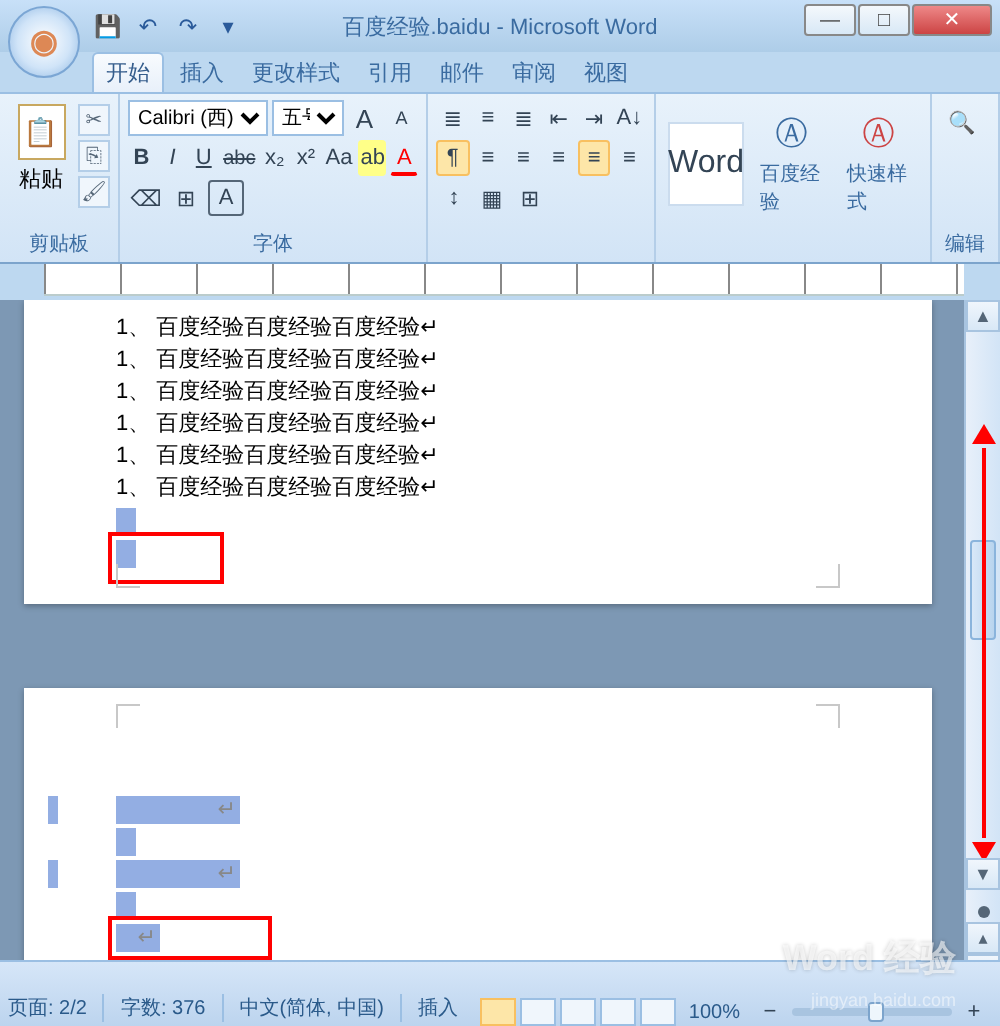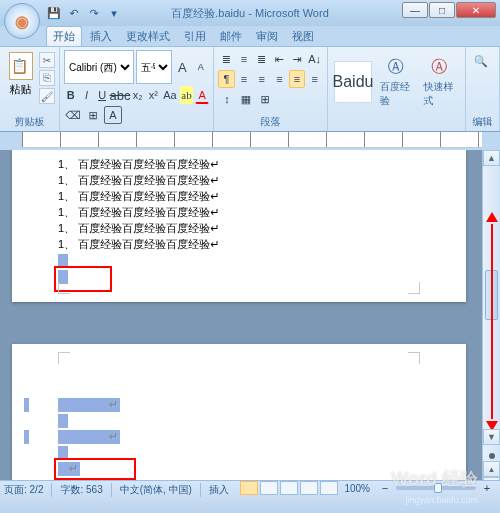--- a/index.html
+++ b/index.html
@@ -25,21 +25,21 @@
   .group { border-right:1px solid #b4cee8; display:flex; flex-direction:column; justify-content:space-between; padding:3px 4px 1px;}
   .group-label { text-align:center; font-size:10px; color:#3a6ba0; padding:1px 0; }
   .group-body { flex:1; display:flex; gap:2px; align-items:flex-start;}
 
   .paste-btn { width:34px; display:flex; flex-direction:column; align-items:center; gap:2px; padding-top:2px;}
   .paste-btn .pic { width:24px; height:28px; background:#fff; border:1px solid #c8a860; display:flex; align-items:center; justify-content:center; color:#c8a860; font-size:14px;}
   .small-col { display:flex; flex-direction:column; gap:2px; padding-top:2px;}
   .small-btn { width:16px; height:16px; border:1px solid #b4cee8; background:#f0f6fc; display:flex; align-items:center; justify-content:center; font-size:10px; color:#567;}
 
   .font-group .row { display:flex; gap:2px; align-items:center; margin-bottom:2px;}
-  select.fake { height:34px; font-size:10px; border:1px solid #9bbfe3; background:#fff;}
+  select.fake { height:18px; font-size:10px; border:1px solid #9bbfe3; background:#fff;}
   .fake.font { width:76px;}
   .fake.size { width:36px;}
   .ico { width:18px; height:18px; border:1px solid transparent; display:flex; align-items:center; justify-content:center; font-size:11px; color:#345; border-radius:2px;}
   .ico.sel{background:#fde6a8; border-color:#f8c060;}
 
   .para-group .row { display:flex; gap:1px; margin-bottom:2px;}
 
   .styles-group { flex:1; }
   .styles-body { display:flex; gap:4px; align-items:center; padding:4px 2px;}
   .style-box { width:38px; height:42px; border:1px solid #cbdcee; background:#fff; display:flex; flex-direction:column; align-items:center; justify-content:center; font-size:9px; color:#345;}
@@ -87,21 +87,21 @@
   .vscroll{ position:absolute; right:0; top:150px; bottom:20px; width:18px; background:linear-gradient(90deg,#e8f0fa,#d2e4f6); border-left:1px solid #a8c4e0;}
   .vscroll .arr{height:16px;display:flex;align-items:center;justify-content:center;background:linear-gradient(#f0f6fc,#d8e8f6);border:1px solid #a8c4e0;color:#567;font-size:9px;}
   .vscroll .thumb{position:absolute;left:2px;right:2px;top:120px;height:50px;background:linear-gradient(90deg,#d8e8f8,#b8d4ee);border:1px solid #8ab4dc;border-radius:2px;}
   .vscroll .redline{position:absolute;left:8px;top:74px;bottom:74px;width:2px;background:red;}
   .vscroll .redtri{position:absolute;left:3px;width:0;height:0;border-left:6px solid transparent;border-right:6px solid transparent;}
   .redtri.up{top:62px;border-bottom:10px solid red;}
   .redtri.dn{bottom:62px;border-top:10px solid red;}
   .vscroll .dot{position:absolute;left:6px;width:6px;height:6px;border-radius:50%;background:#567;}
 
   
-  .status{ position:absolute; left:0; right:0; bottom:0; height:20px; background:linear-gradient(#d6e6f8,#bcd4ee); border-top:1px solid #9bbfe3; display:flex; align-items:flex-end; font-size:10px; color:#2a5a8a; padding:16px 4px; gap:8px;}
+  .status{ position:absolute; left:0; right:0; bottom:0; height:20px; background:linear-gradient(#d6e6f8,#bcd4ee); border-top:1px solid #9bbfe3; display:flex; align-items:flex-start; font-size:10px; color:#2a5a8a; padding:16px 4px; gap:8px;}
   .status .sep{width:1px;height:14px;background:#9bbfe3;}
   .status .right{margin-left:auto;display:flex;align-items:center;gap:2px;}
   .view-btn{width:18px;height:14px;border:1px solid #9bbfe3;background:#f0f6fc;}
   .view-btn.on{background:#fde6a8;border-color:#f8c060;}
   .zoom-track{width:80px;height:4px;background:#a8c4e0;position:relative;border-radius:2px;}
   .zoom-thumb{position:absolute;left:38px;top:-3px;width:8px;height:10px;background:#eef6fc;border:1px solid #7ca4cc;border-radius:2px;}
   .watermark{position:absolute;right:22px;bottom:22px;font-size:18px;color:rgba(255,255,255,.6);font-weight:bold;pointer-events:none;text-shadow:0 0 2px rgba(0,0,0,.2);}
   .wm2{position:absolute;right:22px;bottom:8px;font-size:9px;color:rgba(255,255,255,.5);}
 </style>
 </head>
@@ -155,33 +155,34 @@
       <div class="row">
         <select class="fake font"><option>Calibri (西)</option></select>
         <select class="fake size"><option>五号</option></select>
         <span class="ico" style="font-size:13px;">A</span>
         <span class="ico" style="font-size:9px;">A</span>
       </div>
       <div class="row">
         <span class="ico" style="font-weight:bold;">B</span>
         <span class="ico" style="font-style:italic;">I</span>
         <span class="ico" style="text-decoration:underline;">U</span>
-        <span class="ico" style="text-decoration:line-through;font-size:13px;">abc</span>
+        <span class="ico" style="text-decoration:line-through;font-size:10px;">abc</span>
         <span class="ico">x₂</span>
         <span class="ico">x²</span>
         <span class="ico">Aa</span>
-        <span class="ico" style="background:#ff8;font-family:Liberation Serif, serif;">ab</span>
+        <span class="ico" style="background:#ff8;">ab</span>
         <span class="ico" style="color:red;border-bottom:2px solid red;">A</span>
       </div>
       <div class="row">
         <span class="ico">⌫</span>
         <span class="ico">⊞</span>
         <span class="ico" style="border:1px solid #567;">A</span>
       </div>
     </div>
+    <div class="group-label">字体</div>
   </div>
 
   <div class="group para-group" style="width:114px;">
     <div>
       <div class="row">
         <span class="ico">≣</span>
         <span class="ico">≡</span>
         <span class="ico">≣</span>
         <span class="ico">⇤</span>
         <span class="ico">⇥</span>
@@ -194,27 +195,26 @@
         <span class="ico">≡</span>
         <span class="ico sel">≡</span>
         <span class="ico">≡</span>
       </div>
       <div class="row">
         <span class="ico">↕</span>
         <span class="ico">▦</span>
         <span class="ico">⊞</span>
       </div>
     </div>
-    <div class="group-label">段落</div>
   </div>
 
   <div class="group styles-group">
     <div class="styles-body">
       <div class="style-box">
-          <span class="lg">Baidu</span>
+          <span class="lg">Word</span>
         </div>
       <div class="big-btn">
         <div class="bpic">Ⓐ</div>
         <span>百度经验</span>
       </div>
       <div class="big-btn">
         <div class="bpic" style="color:#c44;">Ⓐ</div>
         <span>快速样式</span>
       </div>
     </div>
@@ -276,21 +276,21 @@
   <div class="redtri dn"></div>
   <div class="arr" style="position:absolute;bottom:48px;left:0;right:0;">▼</div>
   <div class="dot" style="bottom:34px;"></div>
   <div class="arr" style="position:absolute;bottom:16px;left:0;right:0;">▴</div>
   <div class="arr" style="position:absolute;bottom:0;left:0;right:0;">▾</div>
 </div>
 
 <div class="status">
   <span>页面: 2/2</span>
   <div class="sep"></div>
-  <span>字数: 563</span>
+  <span>字数: 376</span>
   <div class="sep"></div>
   <span>中文(简体, 中国)</span>
   <div class="sep"></div>
   <span>插入</span>
   <div class="right">
     <div class="view-btn on"></div>
     <div class="view-btn"></div>
     <div class="view-btn"></div>
     <div class="view-btn"></div>
     <div class="view-btn"></div>

